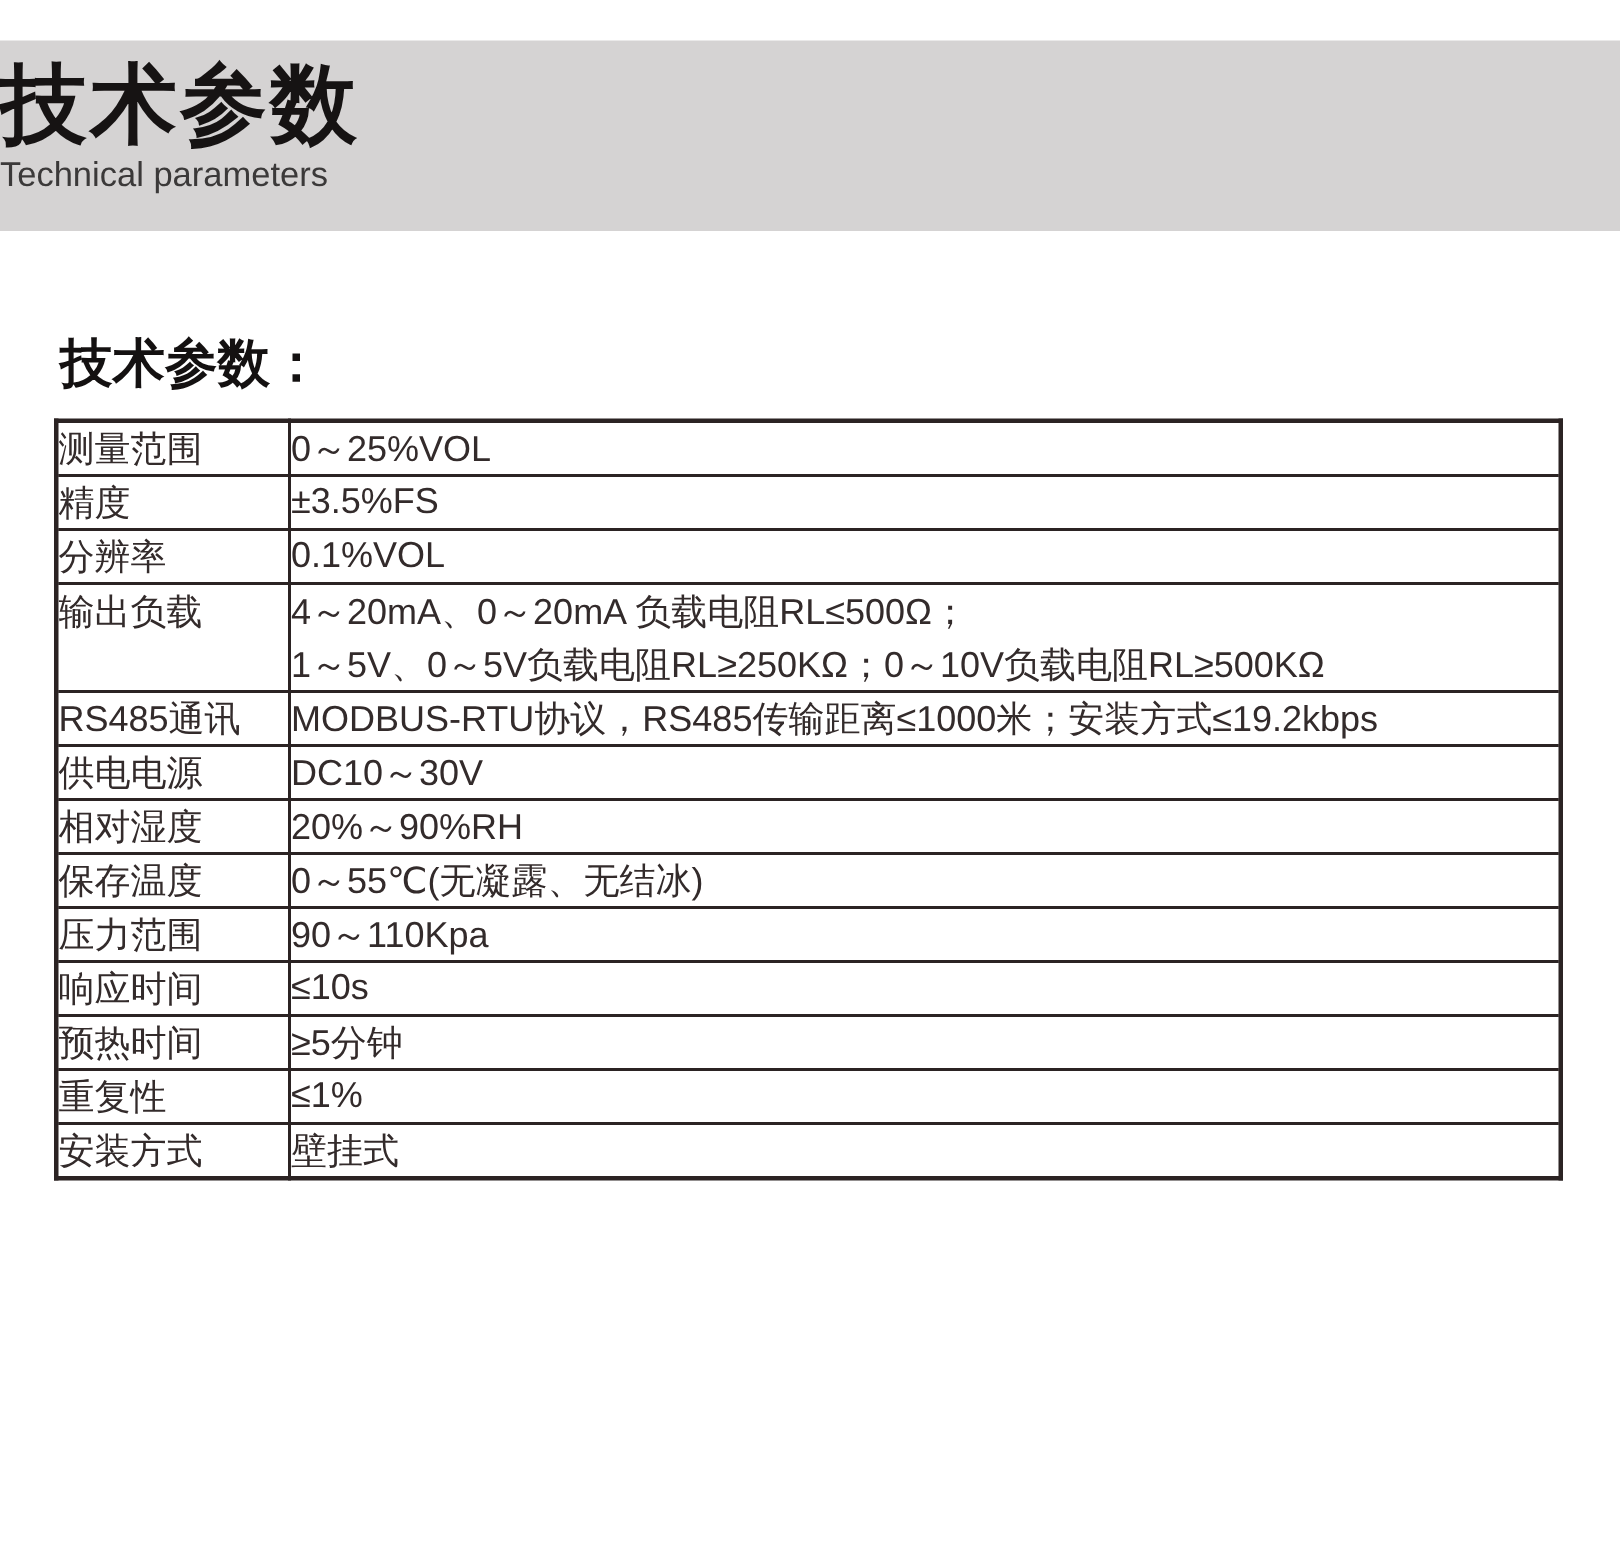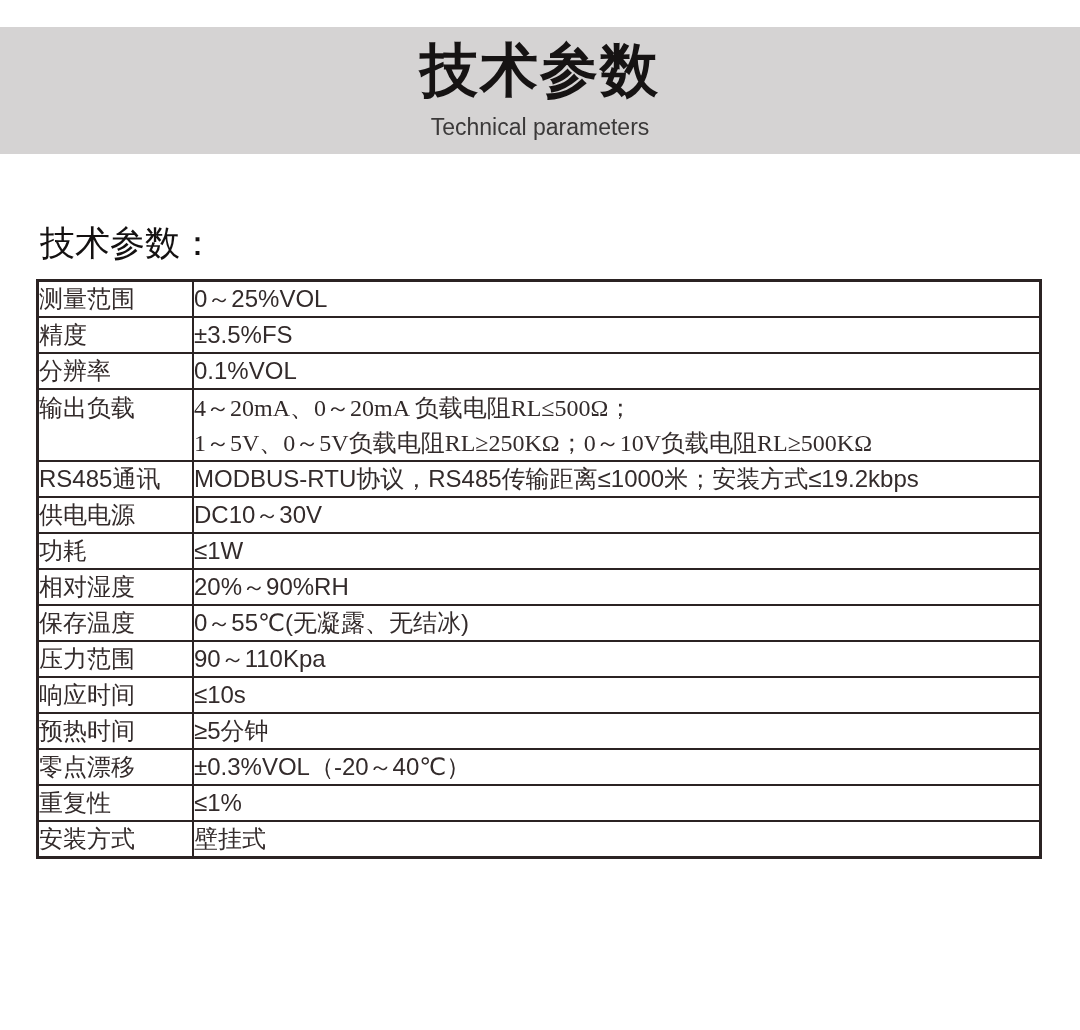--- a/index.html
+++ b/index.html
@@ -18,44 +18,43 @@
     background: #ffffff;
   }
   
   .banner {
     position: absolute;
     top: 27px;
     left: 0;
     width: 1080px;
     height: 127px;
     background: #d5d3d3;
-    text-align: center;
   }
   .banner-title {
     padding-top: 12px;
     font-size: 58px;
     line-height: 62px;
     font-weight: 700;
     color: #161313;
     letter-spacing: 2px;
   }
   .banner-subtitle {
-    margin-top: 13px;
+    margin-top: 2px;
     font-size: 23px;
     line-height: 26px;
     color: #3b3939;
   }
   
   .section-heading {
     position: absolute;
     top: 222px;
     left: 40px;
     font-size: 35px;
     line-height: 42px;
-    font-weight: 400;
+    font-weight: 700;
     color: #141111;
   }
   
   table.spec {
     position: absolute;
     top: 279px;
     left: 36px;
     width: 1006px;
     border-collapse: collapse;
     table-layout: fixed;
@@ -80,21 +79,20 @@
   td.value-cell {
     padding-left: 13px;
   }
   tr.multi td {
     vertical-align: top;
   }
   tr.multi .cell-line {
     height: 35px;
     display: flex;
     align-items: center;
-    font-family: Liberation Serif, serif;
   }
 </style>
 </head>
 <body>
 
 <div class="page">
 
   <div class="banner">
     <div class="banner-title">技术参数</div>
     <div class="banner-subtitle">Technical parameters</div>
@@ -127,48 +125,40 @@
         </tr>
         <tr>
           <td class="label-cell">RS485通讯</td>
           <td class="value-cell">MODBUS-RTU协议，RS485传输距离≤1000米；安装方式≤19.2kbps</td>
         </tr>
         <tr>
           <td class="label-cell">供电电源</td>
           <td class="value-cell">DC10～30V</td>
         </tr>
         <tr>
-          <td class="label-cell">功耗</td>
-          <td class="value-cell">≤1W</td>
-        </tr>
-        <tr>
           <td class="label-cell">相对湿度</td>
           <td class="value-cell">20%～90%RH</td>
         </tr>
         <tr>
           <td class="label-cell">保存温度</td>
           <td class="value-cell">0～55℃(无凝露、无结冰)</td>
         </tr>
         <tr>
           <td class="label-cell">压力范围</td>
           <td class="value-cell">90～110Kpa</td>
         </tr>
         <tr>
           <td class="label-cell">响应时间</td>
           <td class="value-cell">≤10s</td>
         </tr>
         <tr>
           <td class="label-cell">预热时间</td>
           <td class="value-cell">≥5分钟</td>
         </tr>
         <tr>
-          <td class="label-cell">零点漂移</td>
-          <td class="value-cell">±0.3%VOL（-20～40℃）</td>
-        </tr>
-        <tr>
           <td class="label-cell">重复性</td>
           <td class="value-cell">≤1%</td>
         </tr>
         <tr>
           <td class="label-cell">安装方式</td>
           <td class="value-cell">壁挂式</td>
         </tr>
       </tbody>
   </table>
 

